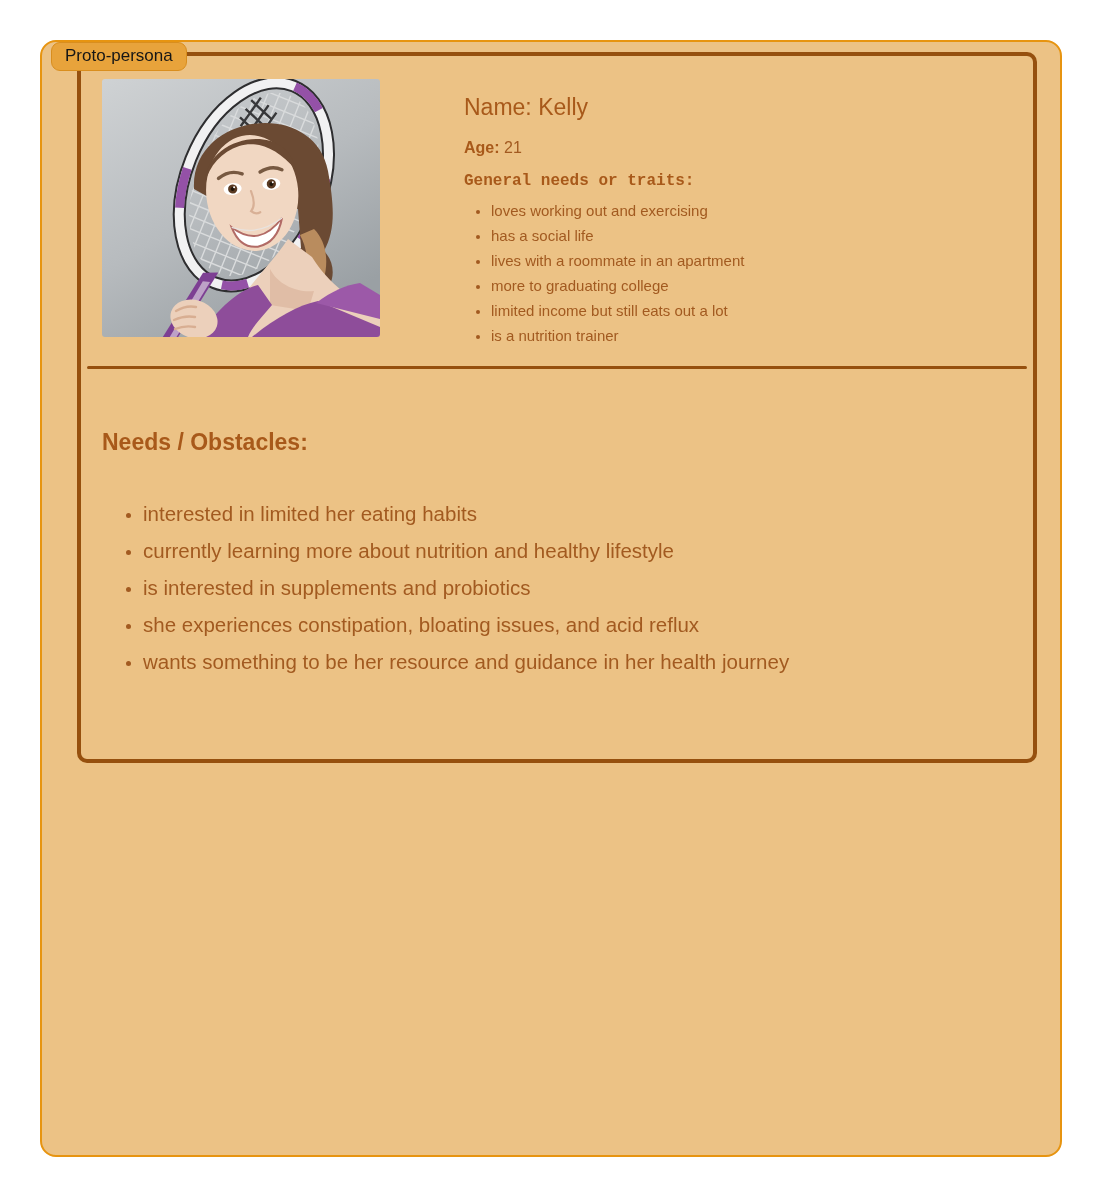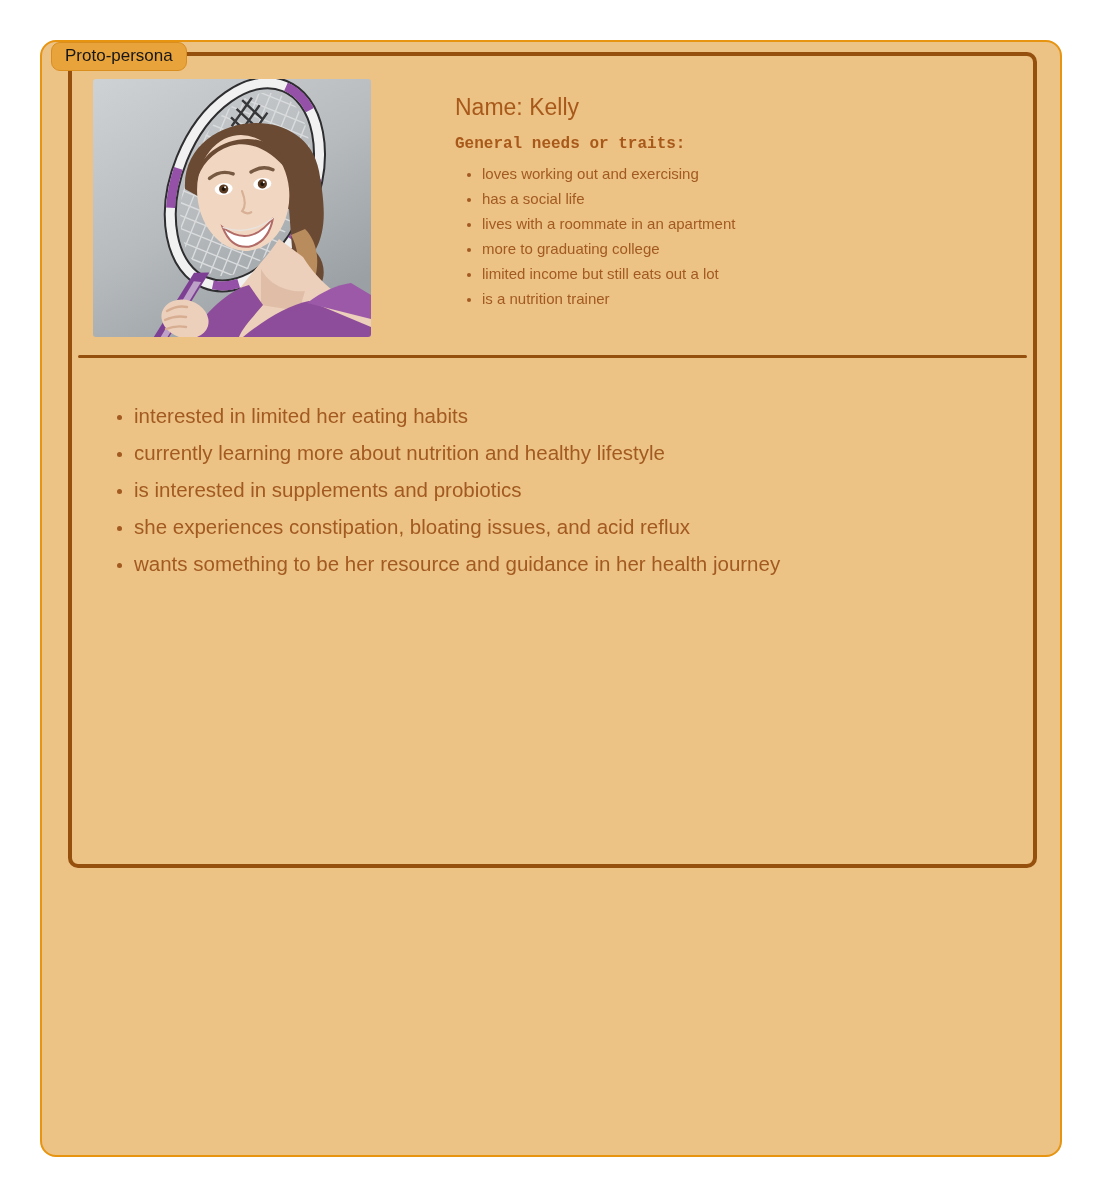--- a/index.html
+++ b/index.html
@@ -49,22 +49,22 @@
   .page-title {
     margin: 21px 0 0 26px;
     font-size: 37px;
     font-weight: 600;
     line-height: 42px;
     letter-spacing: -0.5px;
     color: var(--heading-text, #A8591A);
   }
 
   .inner-card {
-    margin: 10px 23px 0 26px;
-    height: 816px;
+    margin: 10px 23px 0 35px;
+    height: 711px;
     border: 4px solid var(--inner-border, #96500E);
     border-radius: 10px;
   }
 
   .profile-row {
     display: flex;
     padding: 23px 20px 0 21px;
     gap: 84px;
   }
 
@@ -228,35 +228,40 @@
               <path d="M74 232q10-6 20-4M72 241q11-5 21-3M73 250q10-4 20-2" fill="none" stroke="#d8ae92" stroke-width="2.4" stroke-linecap="round"></path>
             </g>
           </svg>
         </div>
 
         <div class="profile-info">
           <div class="name-line">
             <span>Name:</span>
             <span>Kelly</span>
           </div>
+          <div class="age-line">
+            <span class="lbl">Age:</span>
+            <span>21</span>
+          </div>
           <div class="traits-label">General needs or traits:</div>
           <ul class="traits-list">
             <li>loves working out and exercising</li>
             <li>has a social life</li>
             <li>lives with a roommate in an apartment</li>
             <li>more to graduating college</li>
             <li>limited income but still eats out a lot</li>
             <li>is a nutrition trainer</li>
           </ul>
         </div>
       </div>
 
       <hr class="section-divider">
 
       <div class="needs-section">
+        <div class="needs-heading">Needs / Obstacles:</div>
         <ul class="needs-list">
           <li>interested in limited her eating habits</li>
           <li>currently learning more about nutrition and healthy lifestyle</li>
           <li>is interested in supplements and probiotics</li>
           <li>she experiences constipation, bloating issues, and acid reflux</li>
           <li>wants something to be her resource and guidance in her health journey</li>
         </ul>
       </div>
 
     </div>

